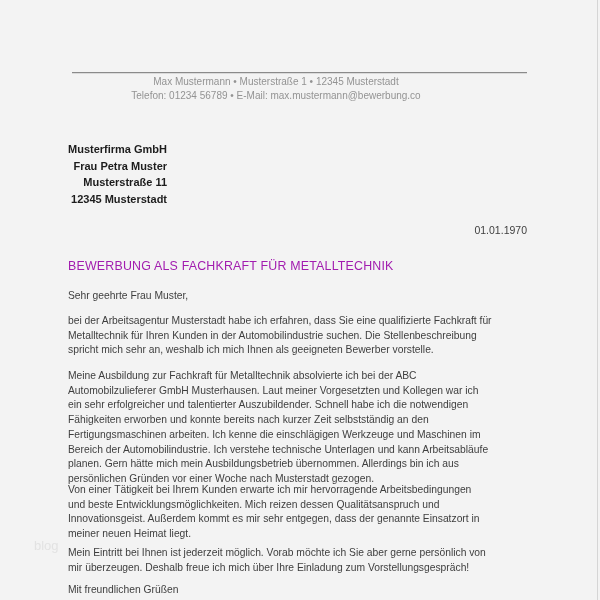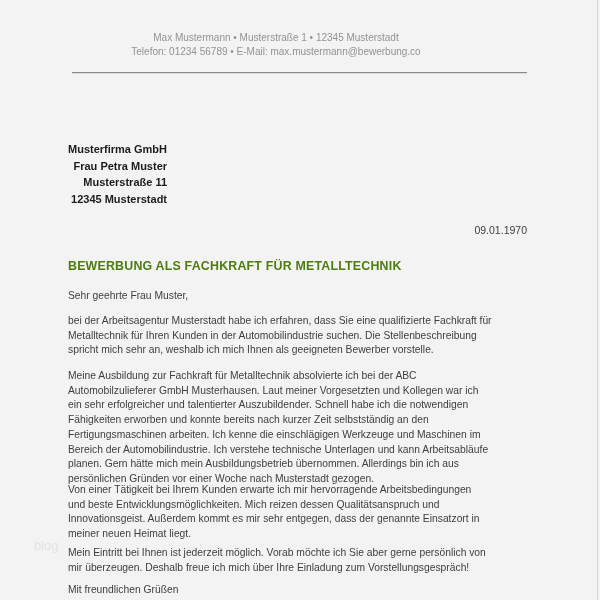--- a/index.html
+++ b/index.html
@@ -21,20 +21,21 @@
   }
   .contact-line {
     position: absolute;
     left: 0;
     width: 552px;
     text-align: center;
     font-size: 10px;
     line-height: 13px;
     color: #939393;
     white-space: nowrap;
+    margin-top: 44px;
   }
   .contact-line.l1 { top: 31px; }
   .contact-line.l2 { top: 45px; }
   .header-rule {
     position: absolute;
     top: 72px;
     left: 72px;
     width: 455px;
     height: 1px;
     background: #8a8a8a;
@@ -60,23 +61,23 @@
     font-size: 10.5px;
     line-height: 15px;
     color: #3e3e3e;
   }
   .subject {
     position: absolute;
     top: 258px;
     left: 68px;
     font-size: 12.4px;
     line-height: 16px;
-    font-weight: bold;
+    font-weight: normal;
     letter-spacing: 0.2px;
-    color: #4d7c0f;
+    color: #a21caf;
     white-space: nowrap;
   }
   .body-text {
     position: absolute;
     left: 68px;
     width: 535px;
     font-size: 10.3px;
     line-height: 14.7px;
     color: #3e3e3e;
     white-space: pre-line;
@@ -113,21 +114,21 @@
 
   <div class="contact-line l2">Telefon: 01234 56789 • E-Mail: max.mustermann@bewerbung.co</div>
 
   <div class="header-rule"></div>
 
   <div class="recipient">Musterfirma GmbH
 Frau Petra Muster
 Musterstraße 11
 12345 Musterstadt</div>
 
-  <div class="date-line">09.01.1970</div>
+  <div class="date-line">01.01.1970</div>
 
   <div class="subject">BEWERBUNG ALS FACHKRAFT FÜR METALLTECHNIK</div>
 
   <div class="body-text salutation">Sehr geehrte Frau Muster,</div>
 
   <div class="body-text para-1">bei der Arbeitsagentur Musterstadt habe ich erfahren, dass Sie eine qualifizierte Fachkraft für
 Metalltechnik für Ihren Kunden in der Automobilindustrie suchen. Die Stellenbeschreibung
 spricht mich sehr an, weshalb ich mich Ihnen als geeigneten Bewerber vorstelle.</div>
 
   <div class="body-text para-2">Meine Ausbildung zur Fachkraft für Metalltechnik absolvierte ich bei der ABC

